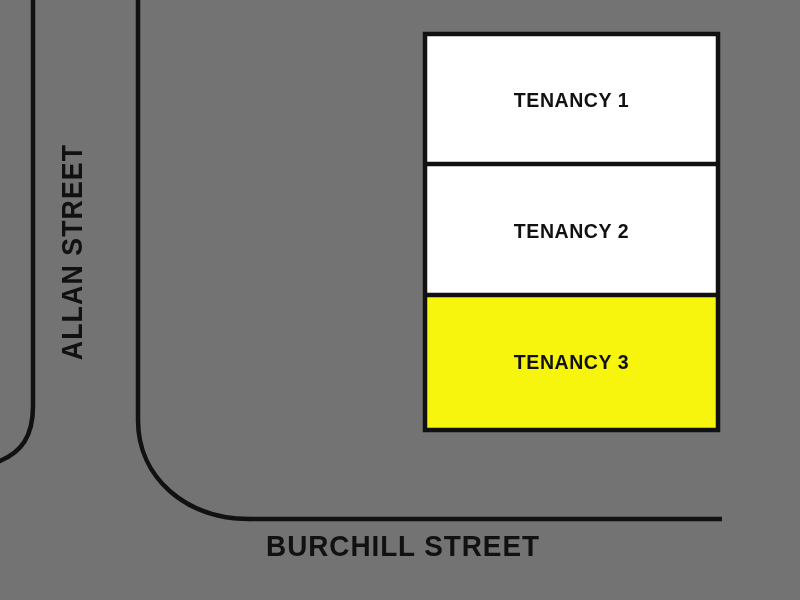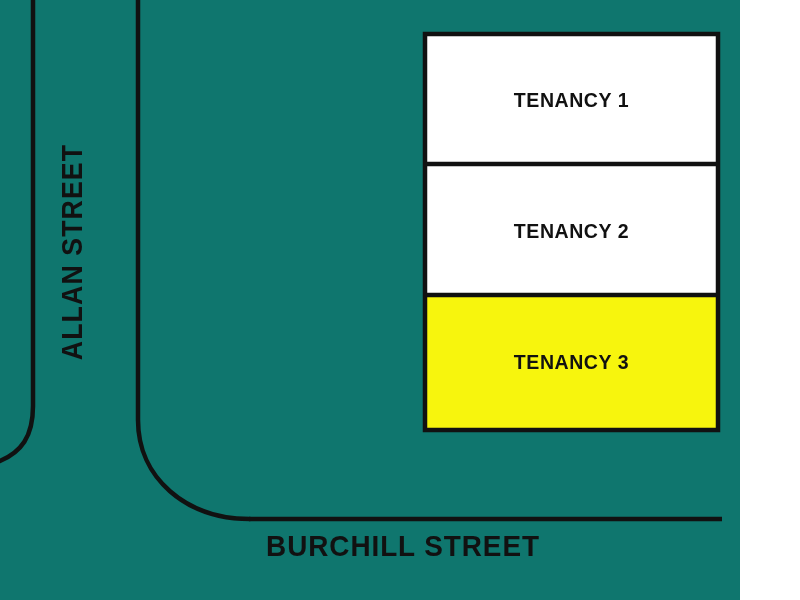--- a/index.html
+++ b/index.html
@@ -3,23 +3,23 @@
 <meta charset="utf-8">
 <title>Site Plan</title>
 <style>
   html, body {
     margin: 0;
     padding: 0;
     background: #ffffff;
   }
   #plan {
     position: relative;
-    width: 740px;
+    width: 800px;
     height: 600px;
-    background: #0f766e;
+    background: #737373;
     overflow: hidden;
     font-family: "Liberation Sans", "DejaVu Sans", sans-serif;
   }
   #plan-svg {
     position: absolute;
     left: 0;
     top: 0;
     width: 800px;
     height: 600px;
   }

